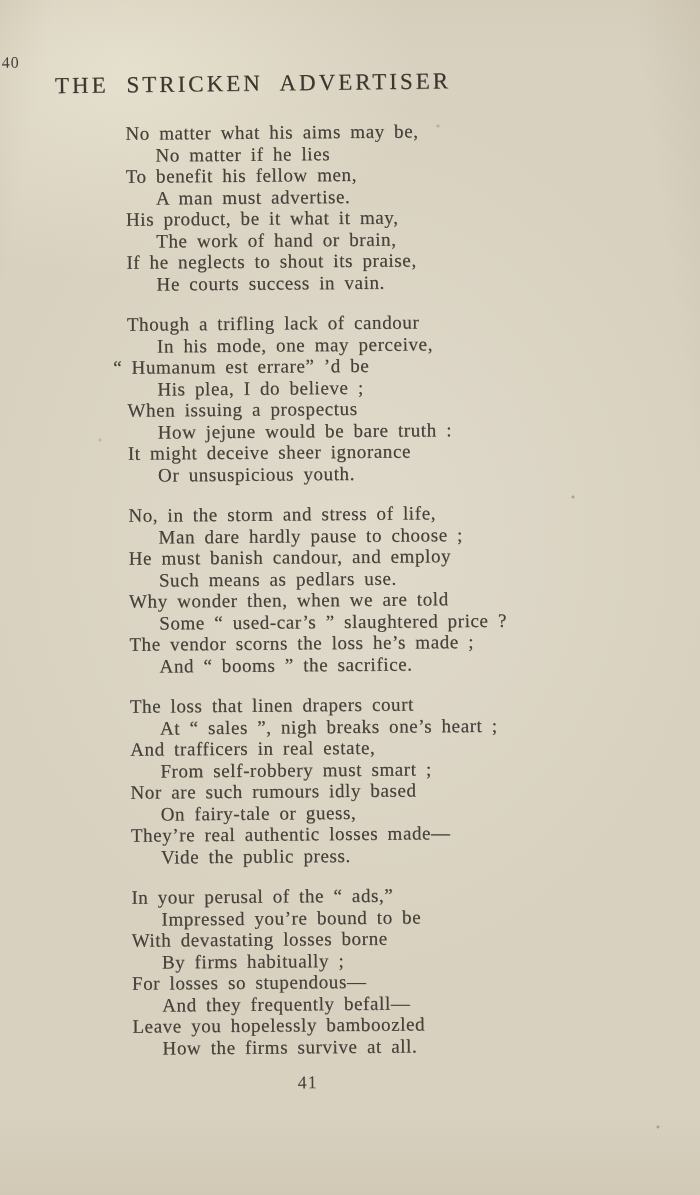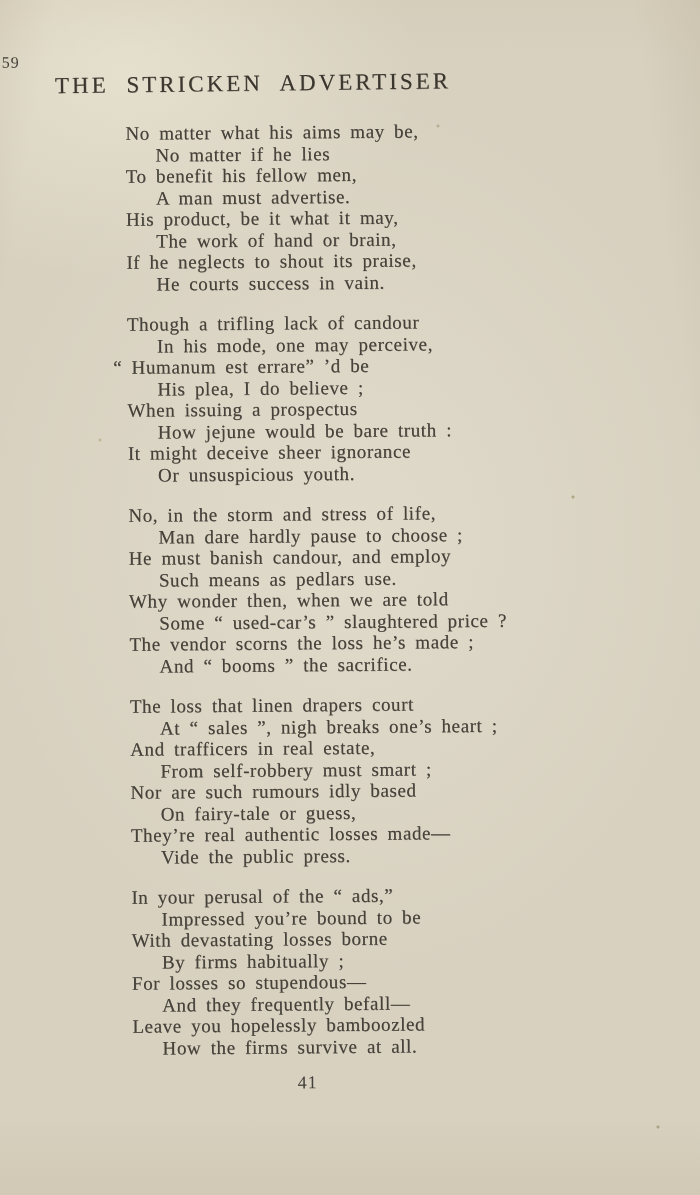--- a/index.html
+++ b/index.html
@@ -85,21 +85,21 @@
     font-size: 18px;
     color: #45413a;
     letter-spacing: 1px;
   }
 </style>
 </head>
 <body>
 
 <div class="page">
   <div class="page-content">
-    <div class="header-number">59</div>
+    <div class="header-number">40</div>
     <h1 class="title">THE STRICKEN ADVERTISER</h1>
     <div class="poem">
         <div class="stanza">
           <div class="line">No matter what his aims may be,</div>
           <div class="line in">No matter if he lies</div>
           <div class="line">To benefit his fellow men,</div>
           <div class="line in">A man must advertise.</div>
           <div class="line">His product, be it what it may,</div>
           <div class="line in">The work of hand or brain,</div>
           <div class="line">If he neglects to shout its praise,</div>

